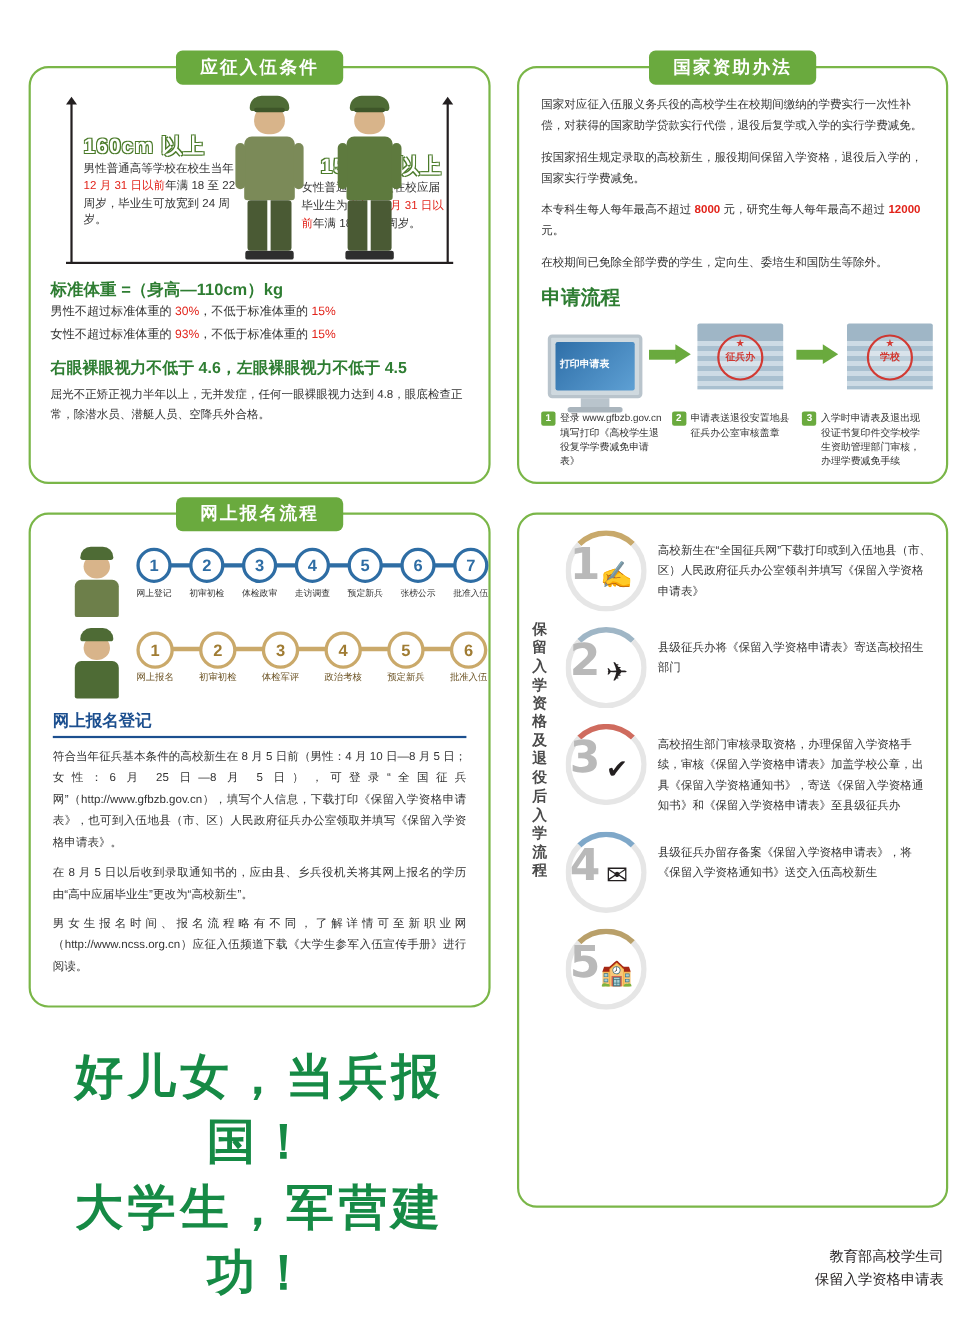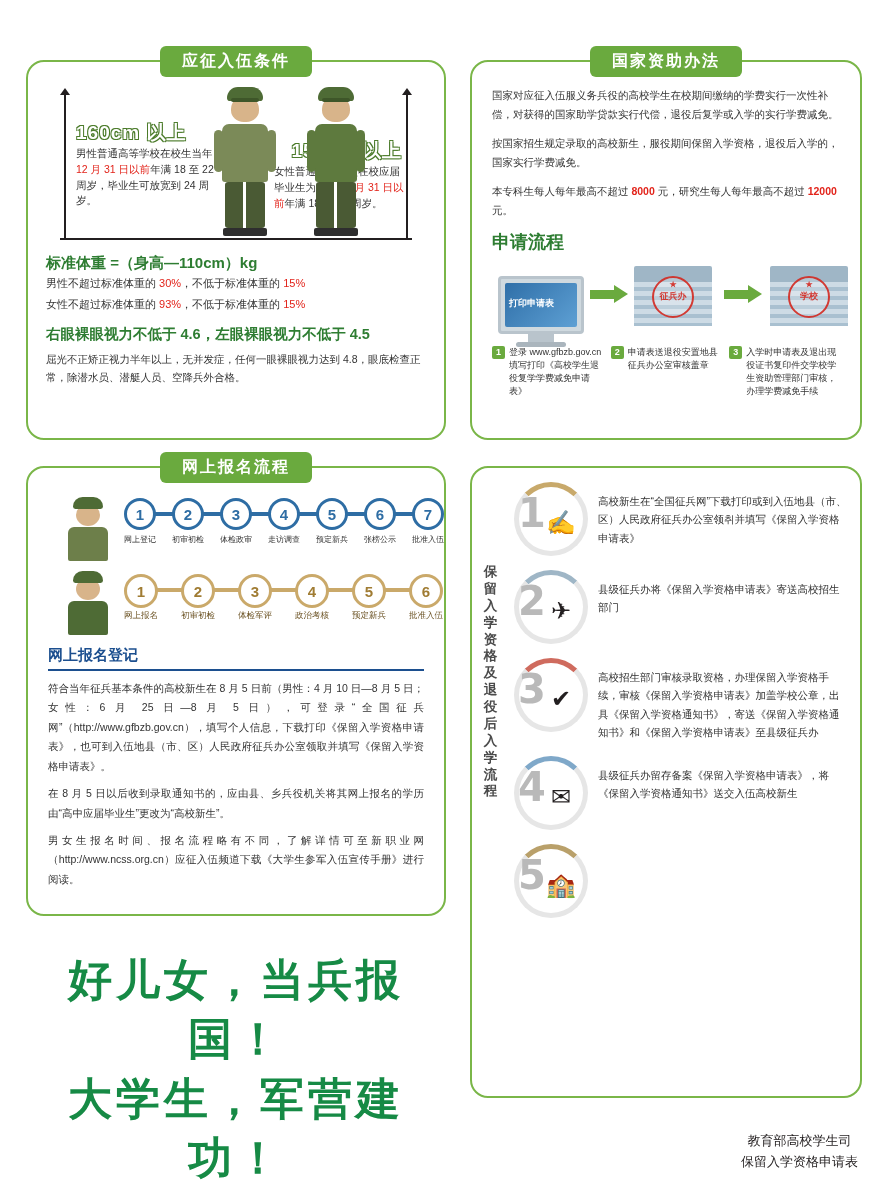--- a/index.html
+++ b/index.html
@@ -162,21 +162,21 @@
   .retain-badge .ring.c1{border-color:#c8a96b #e6e6e6 #e6e6e6 #e6e6e6;}
   .retain-badge .ring.c2{border-color:#9fb6c6 #e6e6e6 #e6e6e6 #e6e6e6;}
   .retain-badge .ring.c3{border-color:#cf6b5e #e6e6e6 #e6e6e6 #e6e6e6;}
   .retain-badge .ring.c4{border-color:#7fa8c9 #e6e6e6 #e6e6e6 #e6e6e6;}
   .retain-badge .ring.c5{border-color:#b9a06a #e6e6e6 #e6e6e6 #e6e6e6;}
   .retain-badge .bignum{position:absolute;left:4px;top:8px;font-size:40px;font-weight:bold;color:#b9b9b9;font-family:"DejaVu Sans",sans-serif;}
   .retain-badge .ico{position:relative;left:10px;top:4px;font-size:24px;}
   .retain-text{flex:1;font-size:10.5px;line-height:1.75;color:#333;padding-top:10px;}
 
   
-  #footer{position:absolute;right:26px;bottom:26px;text-align:center;font-size:13px;line-height:1.6;color:#231f20;font-family:Liberation Mono, monospace;}
+  #footer{position:absolute;right:26px;bottom:26px;text-align:right;font-size:13px;line-height:1.6;color:#231f20;}
 </style>
 </head>
 <body>
 
 <div class="page">
 
   <div class="panel" id="panel-conditions">
     <div class="panel-title">应征入伍条件</div>
     <div class="inner">
 
@@ -234,20 +234,21 @@
   </div>
 
   <div class="panel" id="panel-funding">
     <div class="panel-title">国家资助办法</div>
     <div class="inner">
       <div class="fund-para">国家对应征入伍服义务兵役的高校学生在校期间缴纳的学费实行一次性补偿，对获得的国家助学贷款实行代偿，退役后复学或入学的实行学费减免。</div>
       <div class="fund-para">按国家招生规定录取的高校新生，服役期间保留入学资格，退役后入学的，国家实行学费减免。</div>
       <div class="fund-para">
         <span>本专科生每人每年最高不超过 </span><span class="hl">8000</span><span> 元，研究生每人每年最高不超过 </span><span class="hl">12000</span><span> 元。</span>
       </div>
+      <div class="fund-para">在校期间已免除全部学费的学生，定向生、委培生和国防生等除外。</div>
 
       <div class="flow-title">申请流程</div>
 
       <div class="flow-graphic">
         <div class="monitor">
           <div class="screen">
               <div class="sc">
                 <div class="txt">打印申请表</div>
               </div>
             </div>

